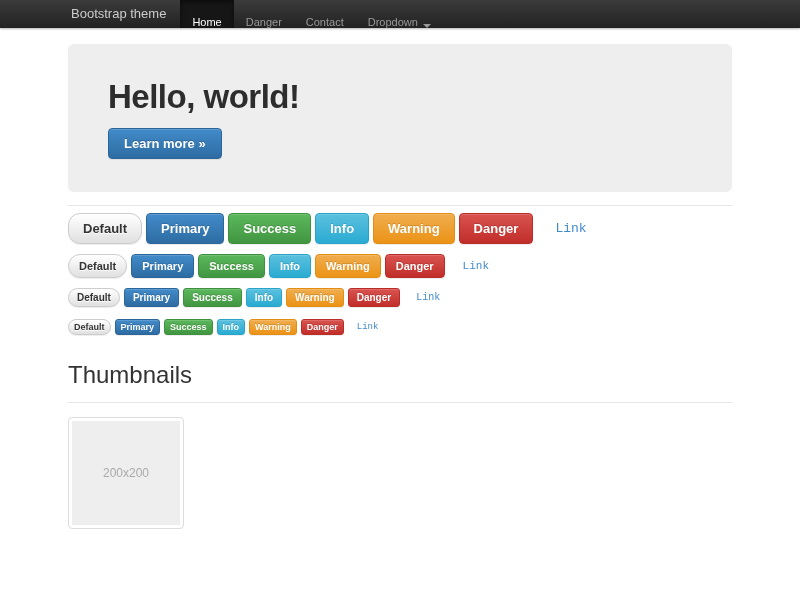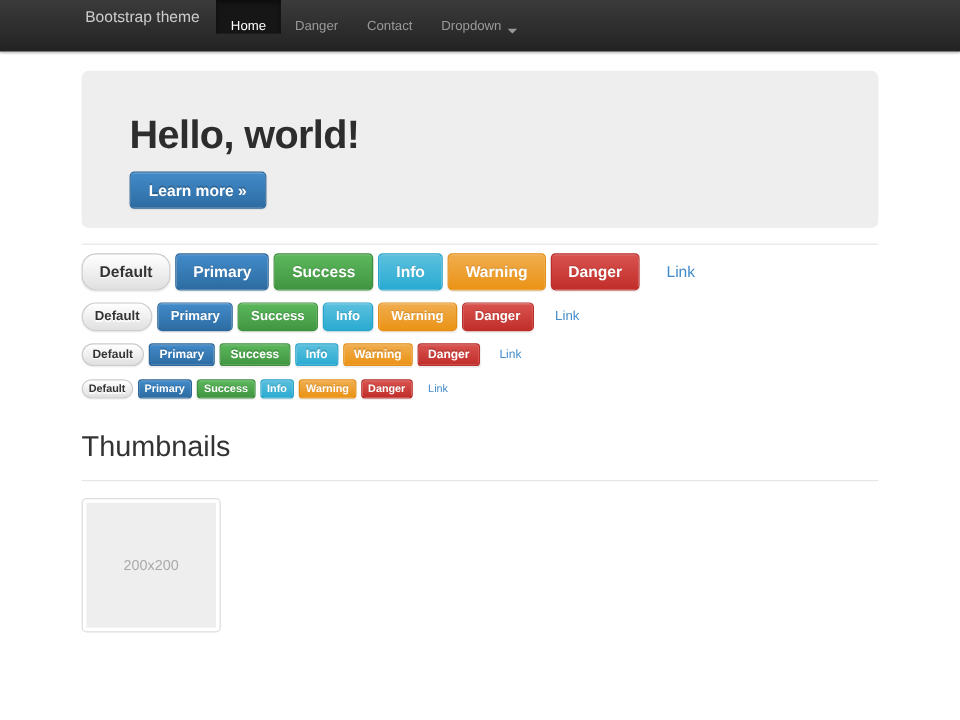--- a/index.html
+++ b/index.html
@@ -1,38 +1,38 @@
 <!DOCTYPE html>
 <html><head>
 <meta charset="utf-8">
 <style>
   * { margin:0; padding:0; box-sizing:border-box; }
   html,body { width:800px; height:600px; overflow:hidden; background:#fff;
     font-family:"Liberation Sans","DejaVu Sans",sans-serif; color:#333; }
 
   
-  .navbar { height:43px; background:linear-gradient(to bottom,#3b3b3b,#222);
+  .navbar { height:28px; background:linear-gradient(to bottom,#3b3b3b,#222);
     box-shadow:0 1px 2px rgba(0,0,0,.3); position:relative; }
   .navbar-inner { width:664px; margin:0 auto; display:flex; align-items:stretch; height:28px; }
   .brand { color:#ccc; font-size:13px; line-height:28px; padding:0 14px 0 3px; cursor:pointer; }
   .nav-menu { display:flex; align-items:stretch; }
   .nav-item { display:flex; align-items:flex-end; padding:0 12px; font-size:11px;
     color:#999; cursor:pointer; }
   .nav-item.active { background:#161616; color:#fff;
     box-shadow:inset 0 2px 4px rgba(0,0,0,.5); }
   .caret { display:inline-block; width:0; height:0; margin-left:5px;
     border-left:4px solid transparent; border-right:4px solid transparent;
     border-top:4px solid #999; }
 
   
   .container { width:664px; margin:0 auto; }
 
   
   .hero { margin-top:16px; background:#eee; border-radius:6px;
-    padding:26px 40px 26px 40px; height:131px; }
+    padding:26px 40px 26px 40px; height:148px; }
   .hero h1 { font-size:33px; font-weight:bold; color:#2d2d2d; letter-spacing:-.5px;
     margin:8px 0 12px 0; }
   .hero p { font-size:13.5px; line-height:17.5px; color:#383838; margin-bottom:15px; }
   .hero-btn { display:inline-block; font-size:13px; font-weight:bold; color:#fff;
     padding:7px 15px; border-radius:4px; border:1px solid #2b669a; cursor:pointer;
     text-shadow:0 -1px 0 rgba(0,0,0,.2);
     box-shadow:inset 0 1px 0 rgba(255,255,255,.15),0 1px 1px rgba(0,0,0,.075); }
 
   
   .section-h { font-size:24px; font-weight:500; color:#333; margin-top:26px; }
@@ -43,21 +43,21 @@
   .btn-row { margin-bottom:10px; white-space:nowrap; }
   .btn { display:inline-block; font-family:inherit; font-weight:bold; color:#fff;
     border:1px solid transparent; border-radius:4px; margin-right:4px; cursor:pointer;
     vertical-align:middle; text-shadow:0 -1px 0 rgba(0,0,0,.15);
     box-shadow:inset 0 1px 0 rgba(255,255,255,.15),0 1px 1px rgba(0,0,0,.075); }
   .btn.v-default { text-shadow:0 1px 0 #fff;border-radius:12px; }
   .size-large  { font-size:13px; padding:7px 14px; }
   .size-medium { font-size:11px; padding:5px 10px; }
   .size-small  { font-size:10px; padding:3px 8px; border-radius:3px; }
   .size-xsmall { font-size:9px;  padding:2px 5px; border-radius:3px; }
-  .btn-link { text-decoration:none; vertical-align:middle; margin-left:4px; cursor:pointer; }
+  .btn-link { text-decoration:none; vertical-align:middle; margin-left:4px; cursor:pointer;font-family:Liberation Mono, monospace; }
   .btn-link.size-large  { font-size:13px; }
   .btn-link.size-medium { font-size:11px; }
   .btn-link.size-small  { font-size:10px; }
   .btn-link.size-xsmall { font-size:9px; }
 
   
   .thumb-wrap { margin-top:14px; }
   .thumbnail { width:116px; border:1px solid #ddd; border-radius:4px; padding:3px;
     background:#fff; cursor:pointer; }
   .thumb-img { width:108px; height:104px; background:#eee; display:flex;

